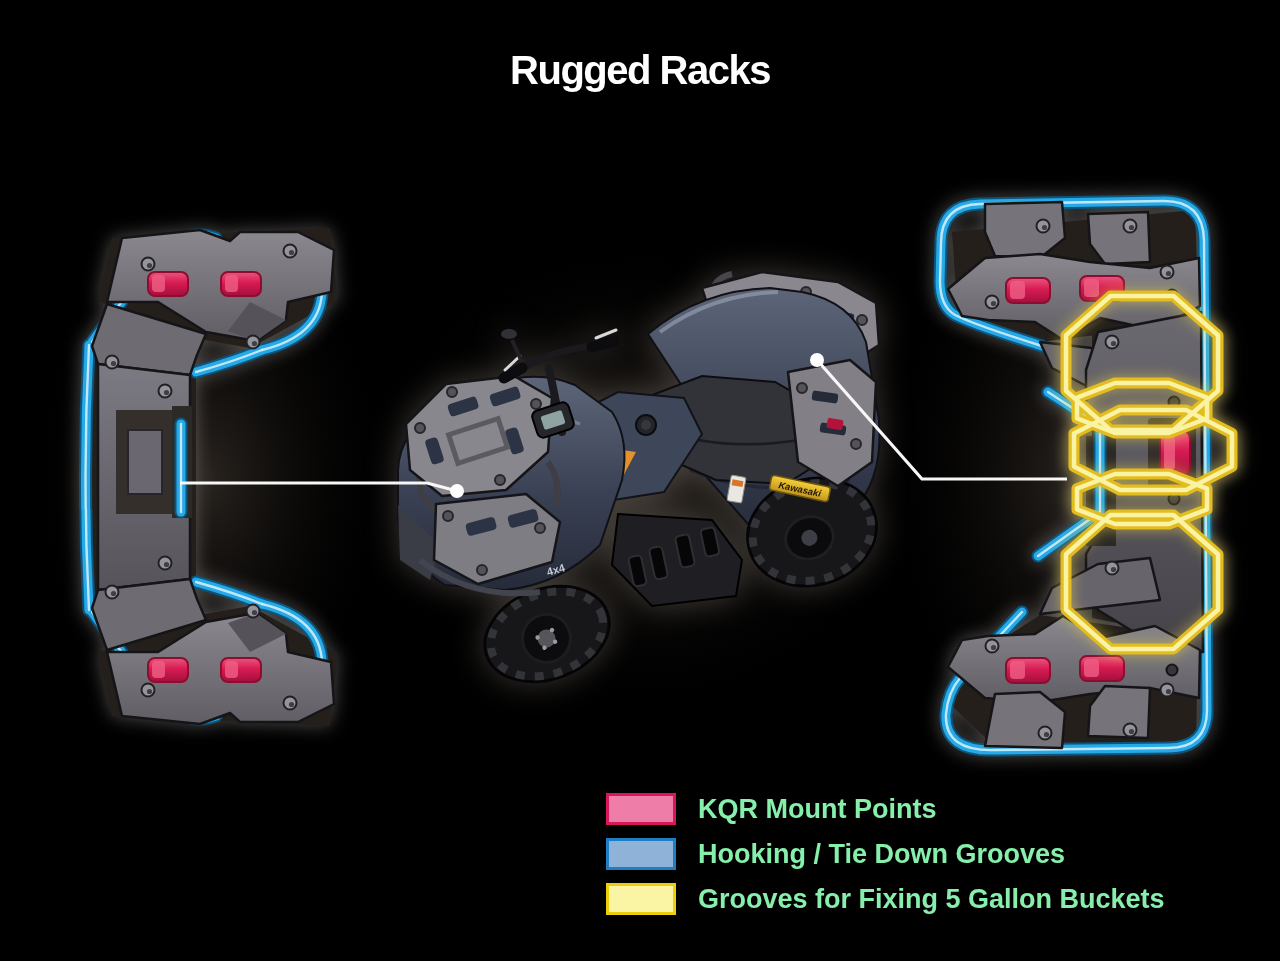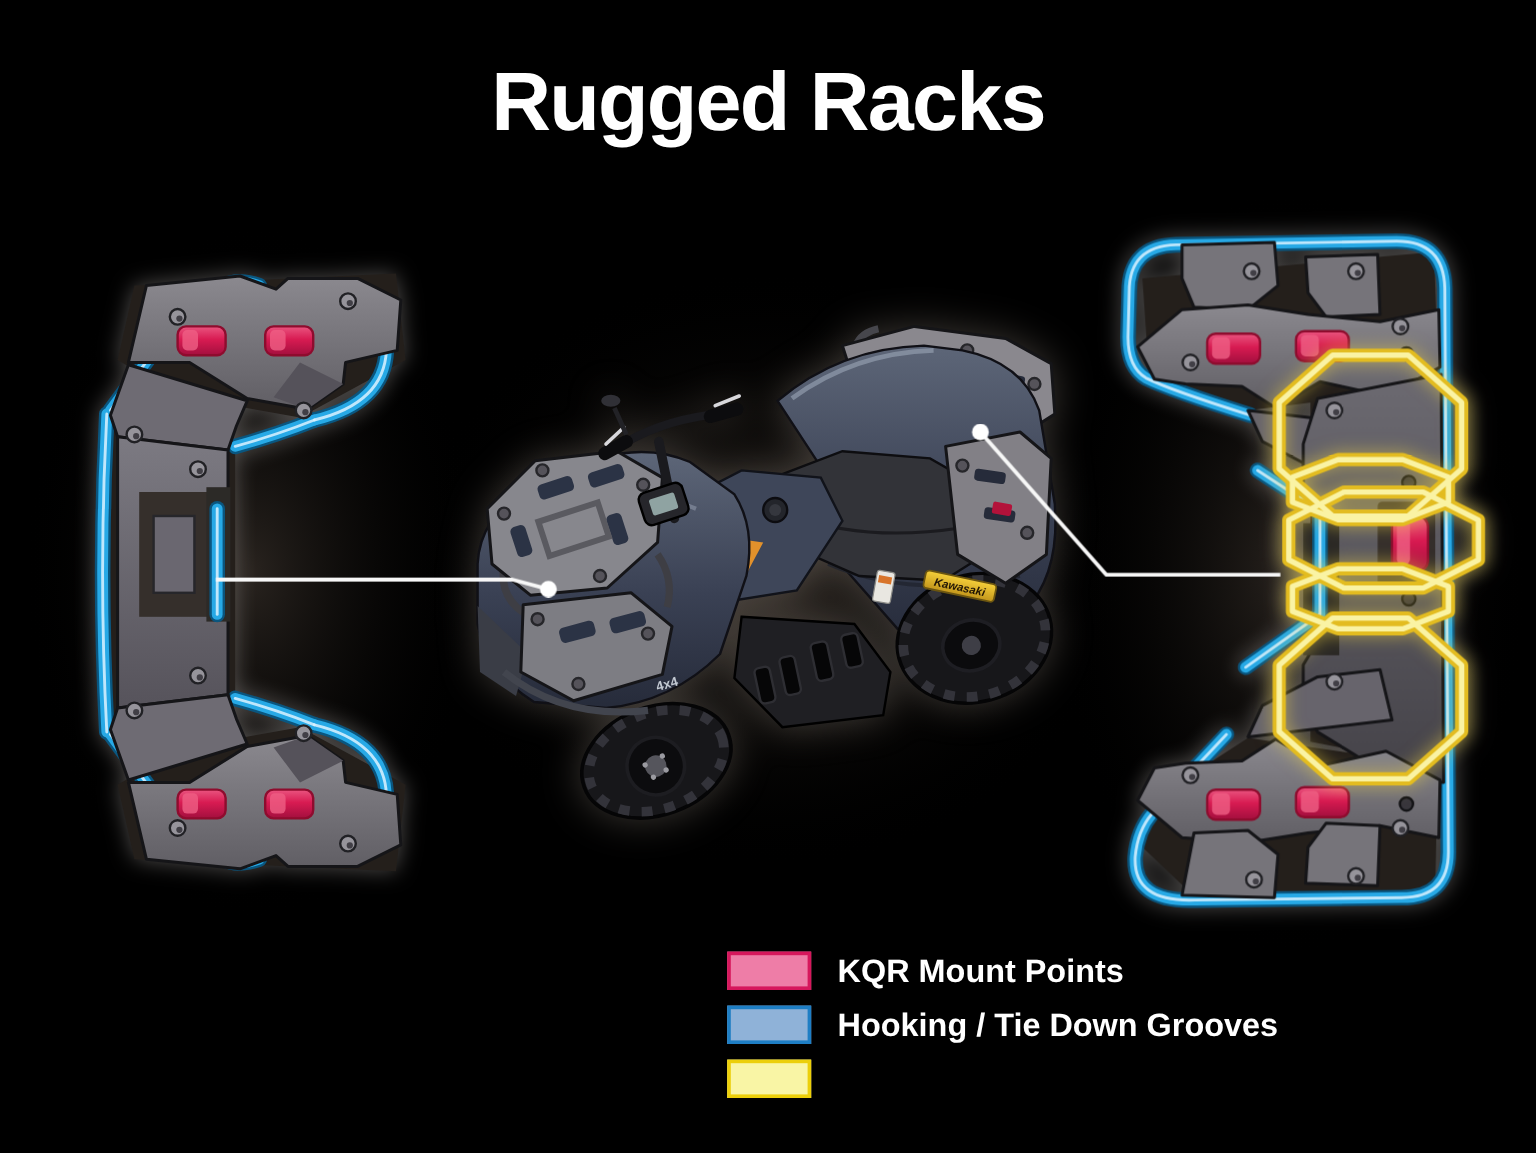--- a/index.html
+++ b/index.html
@@ -1,40 +1,40 @@
 <!DOCTYPE html>
 <html><head>
 <meta charset="utf-8">
 <style>
   html,body{margin:0;padding:0;background:#000;}
   .stage{position:relative;width:1280px;height:961px;background:#000;overflow:hidden;
          font-family:"Liberation Sans",sans-serif;}
   .title{position:absolute;top:50px;left:0;right:0;margin:0;text-align:center;
-         color:#ffffff;font-size:69px;font-weight:bold;letter-spacing:-1.5px;line-height:1.0;}
+         color:#ffffff;font-size:40px;font-weight:bold;letter-spacing:-1.5px;line-height:1.0;}
   svg.scene{position:absolute;left:0;top:0;}
 
   
   .tubeE path,.tubeE use{fill:none;stroke:#0a567f;stroke-width:13;stroke-linecap:round;stroke-linejoin:round;}
   .tubeB path,.tubeB use{fill:none;stroke:#27a9e6;stroke-width:9;stroke-linecap:round;stroke-linejoin:round;}
   .tubeH path,.tubeH use{fill:none;stroke:#daf2ff;stroke-width:2.4;stroke-linecap:round;stroke-linejoin:round;opacity:.85;}
   
   .plate{stroke:#151518;stroke-width:2.5;stroke-linejoin:round;}
   .pad{stroke:#8e0c2e;stroke-width:2;}
   
   .octO{fill:none;stroke:#e3bc20;stroke-width:11;stroke-linejoin:round;}
   .octI{fill:none;stroke:#faf3a4;stroke-width:4.5;stroke-linejoin:round;}
   .glowRack{filter:drop-shadow(0 0 9px rgba(255,250,245,.30));}
   .glowAtv{filter:drop-shadow(0 0 16px rgba(210,195,180,.28));}
   .glowOct{filter:drop-shadow(0 0 7px rgba(250,220,70,.55));}
   .callout{fill:none;stroke:#f7f7f7;stroke-width:3.2;stroke-linejoin:round;}
 
   .legend{position:absolute;left:606px;top:793px;}
   .legend-row{display:flex;align-items:center;margin-bottom:13px;}
   .swatch{width:64px;height:26px;border:3px solid #fff;margin-right:22px;flex:none;}
-  .legend-label{color:#ffffff;font-size:27px;font-weight:bold;white-space:nowrap;line-height:32px;}
+  .legend-label{color:#86efac;font-size:27px;font-weight:bold;white-space:nowrap;line-height:32px;}
 </style>
 </head>
 <body>
 
 <div class="stage">
 
   <h1 class="title">Rugged Racks</h1>
 
   <svg class="scene" width="1280" height="961" viewBox="0 0 1280 961">
     <defs>
@@ -395,16 +395,17 @@
     <div class="legend-row">
       <span class="swatch" style="background:#ee7da7;border-color:#d6175c"></span>
       <span class="legend-label">KQR Mount Points</span>
     </div>
     <div class="legend-row">
       <span class="swatch" style="background:#8fb2d8;border-color:#1e7ec4"></span>
       <span class="legend-label">Hooking / Tie Down Grooves</span>
     </div>
     <div class="legend-row">
       <span class="swatch" style="background:#f9f5a5;border-color:#eccf0a"></span>
+      <span class="legend-label">Grooves for Fixing 5 Gallon Buckets</span>
     </div>
   </div>
 
 </div>
 
 </body></html>

